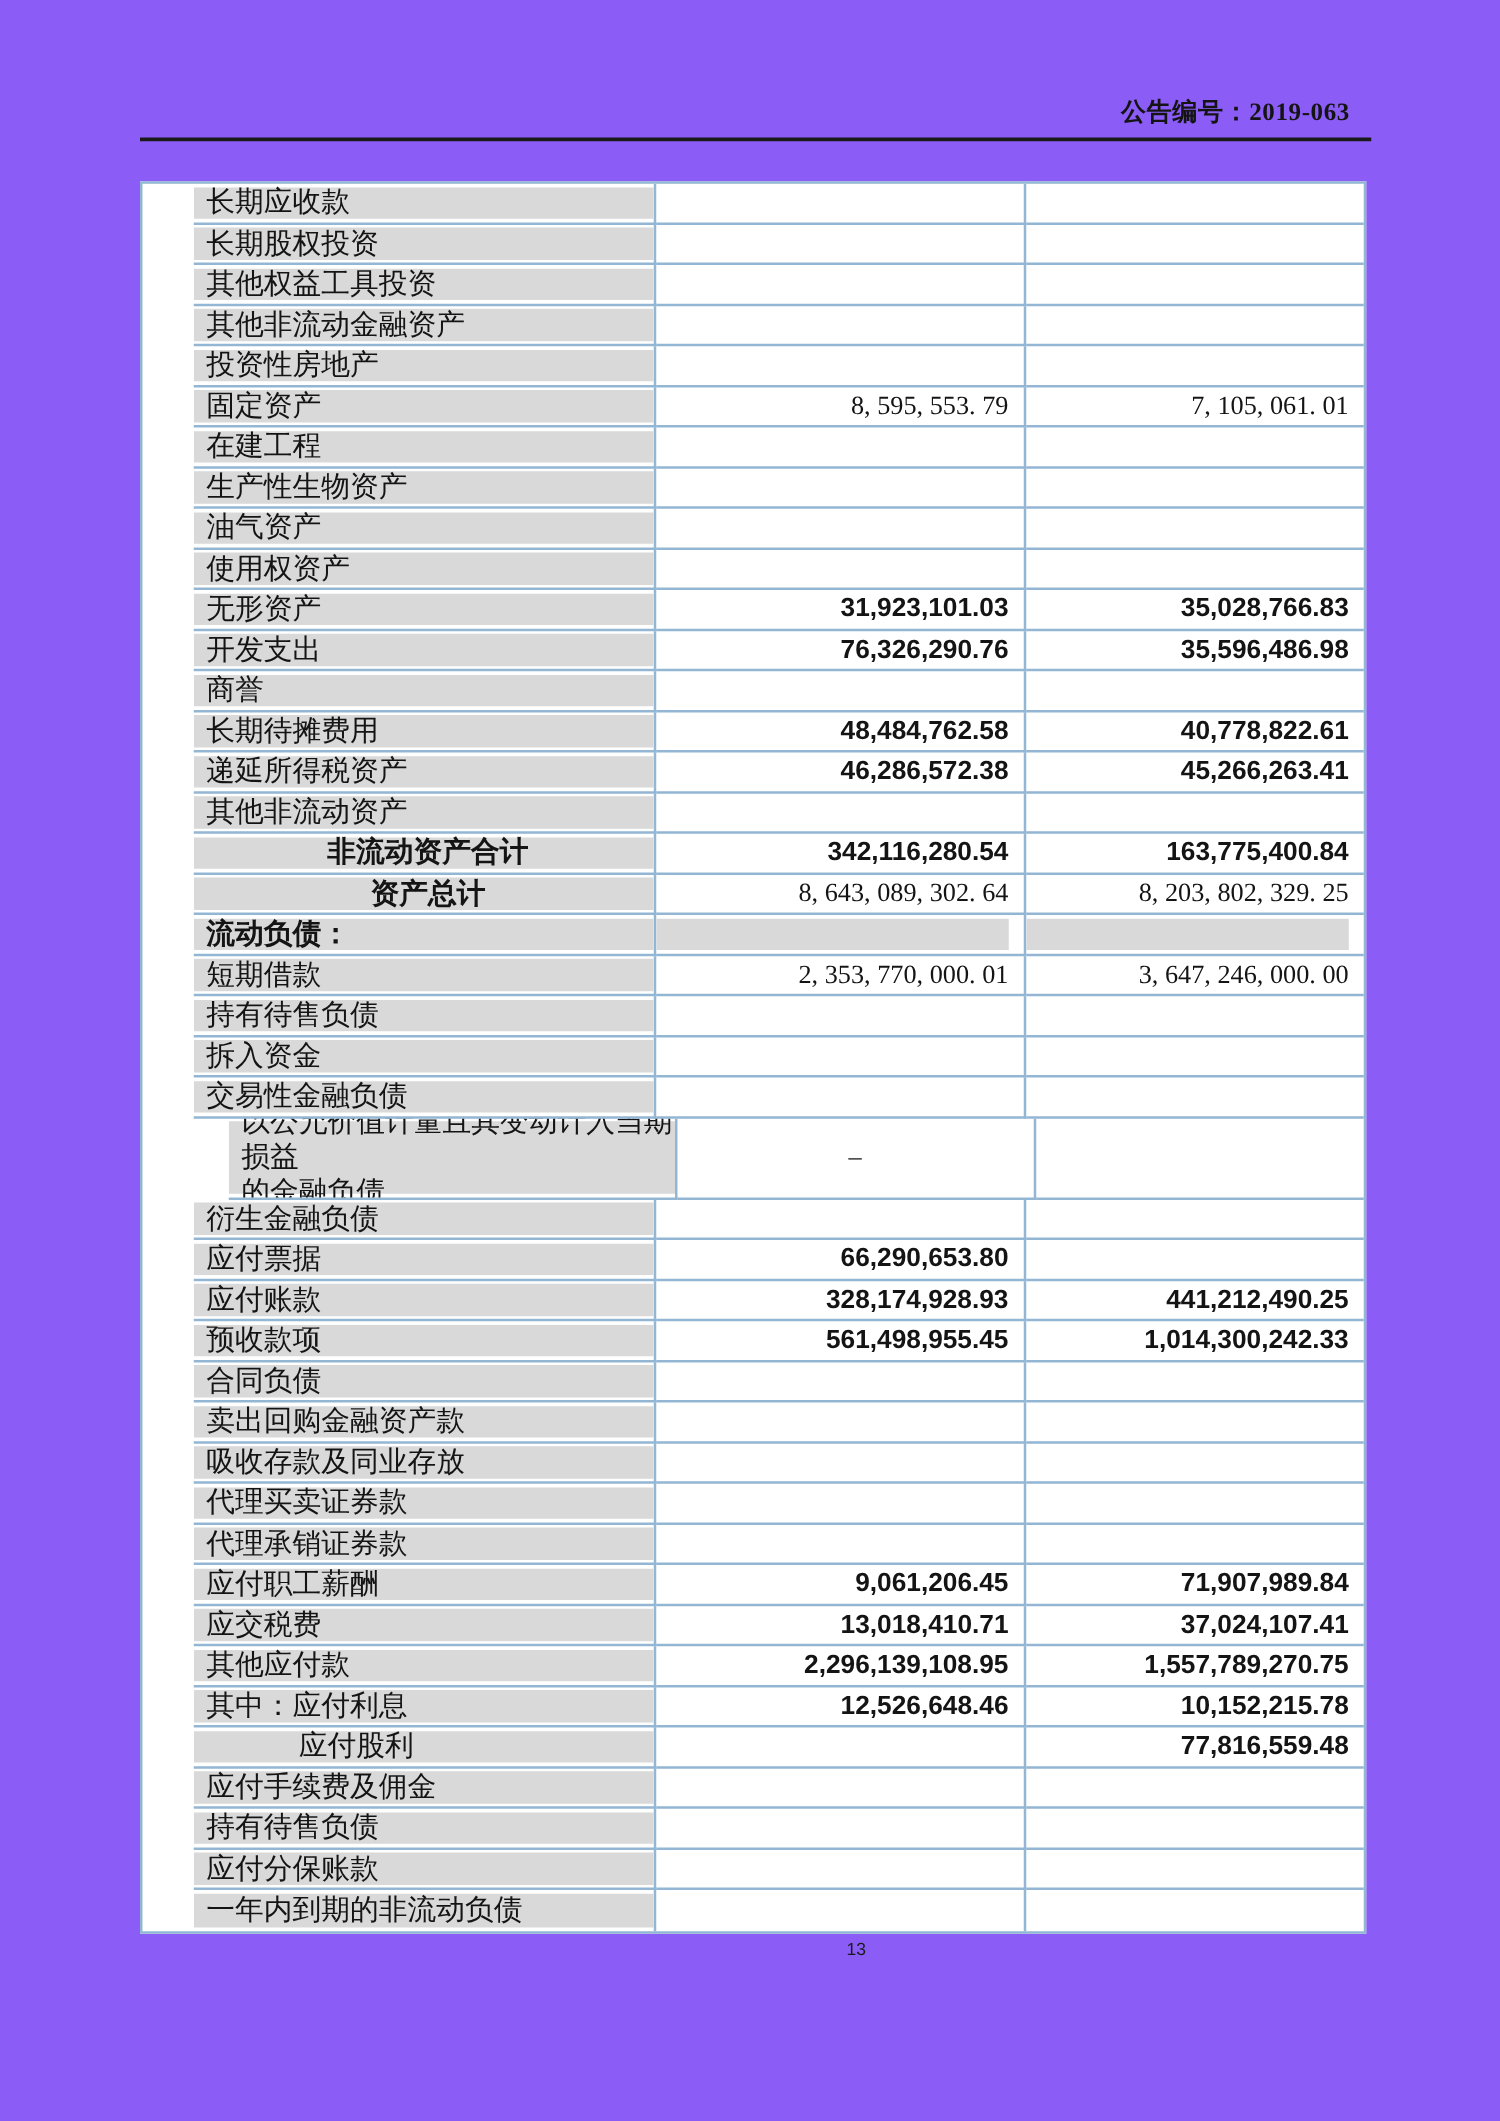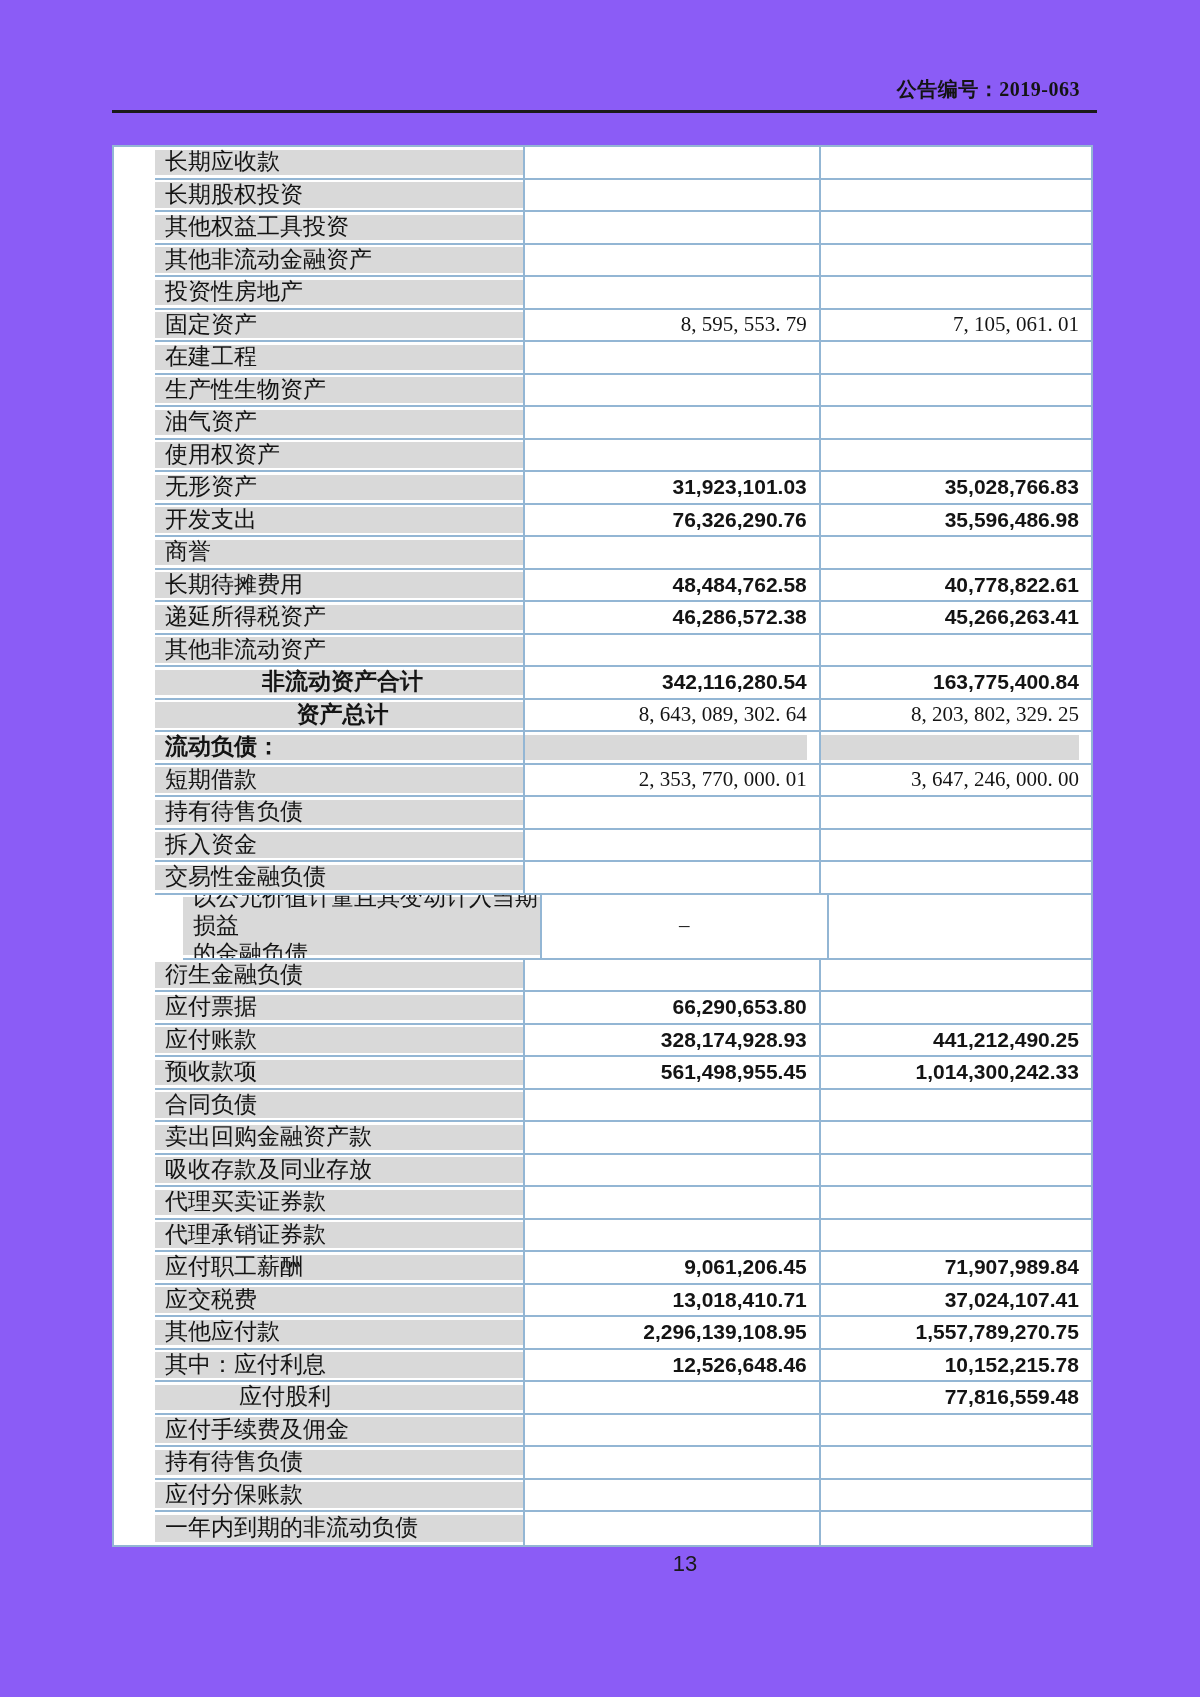--- a/index.html
+++ b/index.html
@@ -71,21 +71,21 @@
     text-align:center;padding-right:0;
     font-family:"Liberation Serif","DejaVu Serif",serif;
     font-weight:400;font-size:21px;
   }
   
   .td.shaded .shade{padding-left:0;}
   .pagenum{
     position:absolute;top:1551px;left:645px;width:80px;
     text-align:center;
     font-family:"Liberation Sans","DejaVu Sans",sans-serif;
-    font-size:22px;color:#1a1a1a;
+    font-size:14px;color:#1a1a1a;
   }
 </style>
 </head>
 <body>
 
 <div class="page">
 
   <div class="hdr">公告编号：2019-063</div>
 
   <div class="rule"></div>

